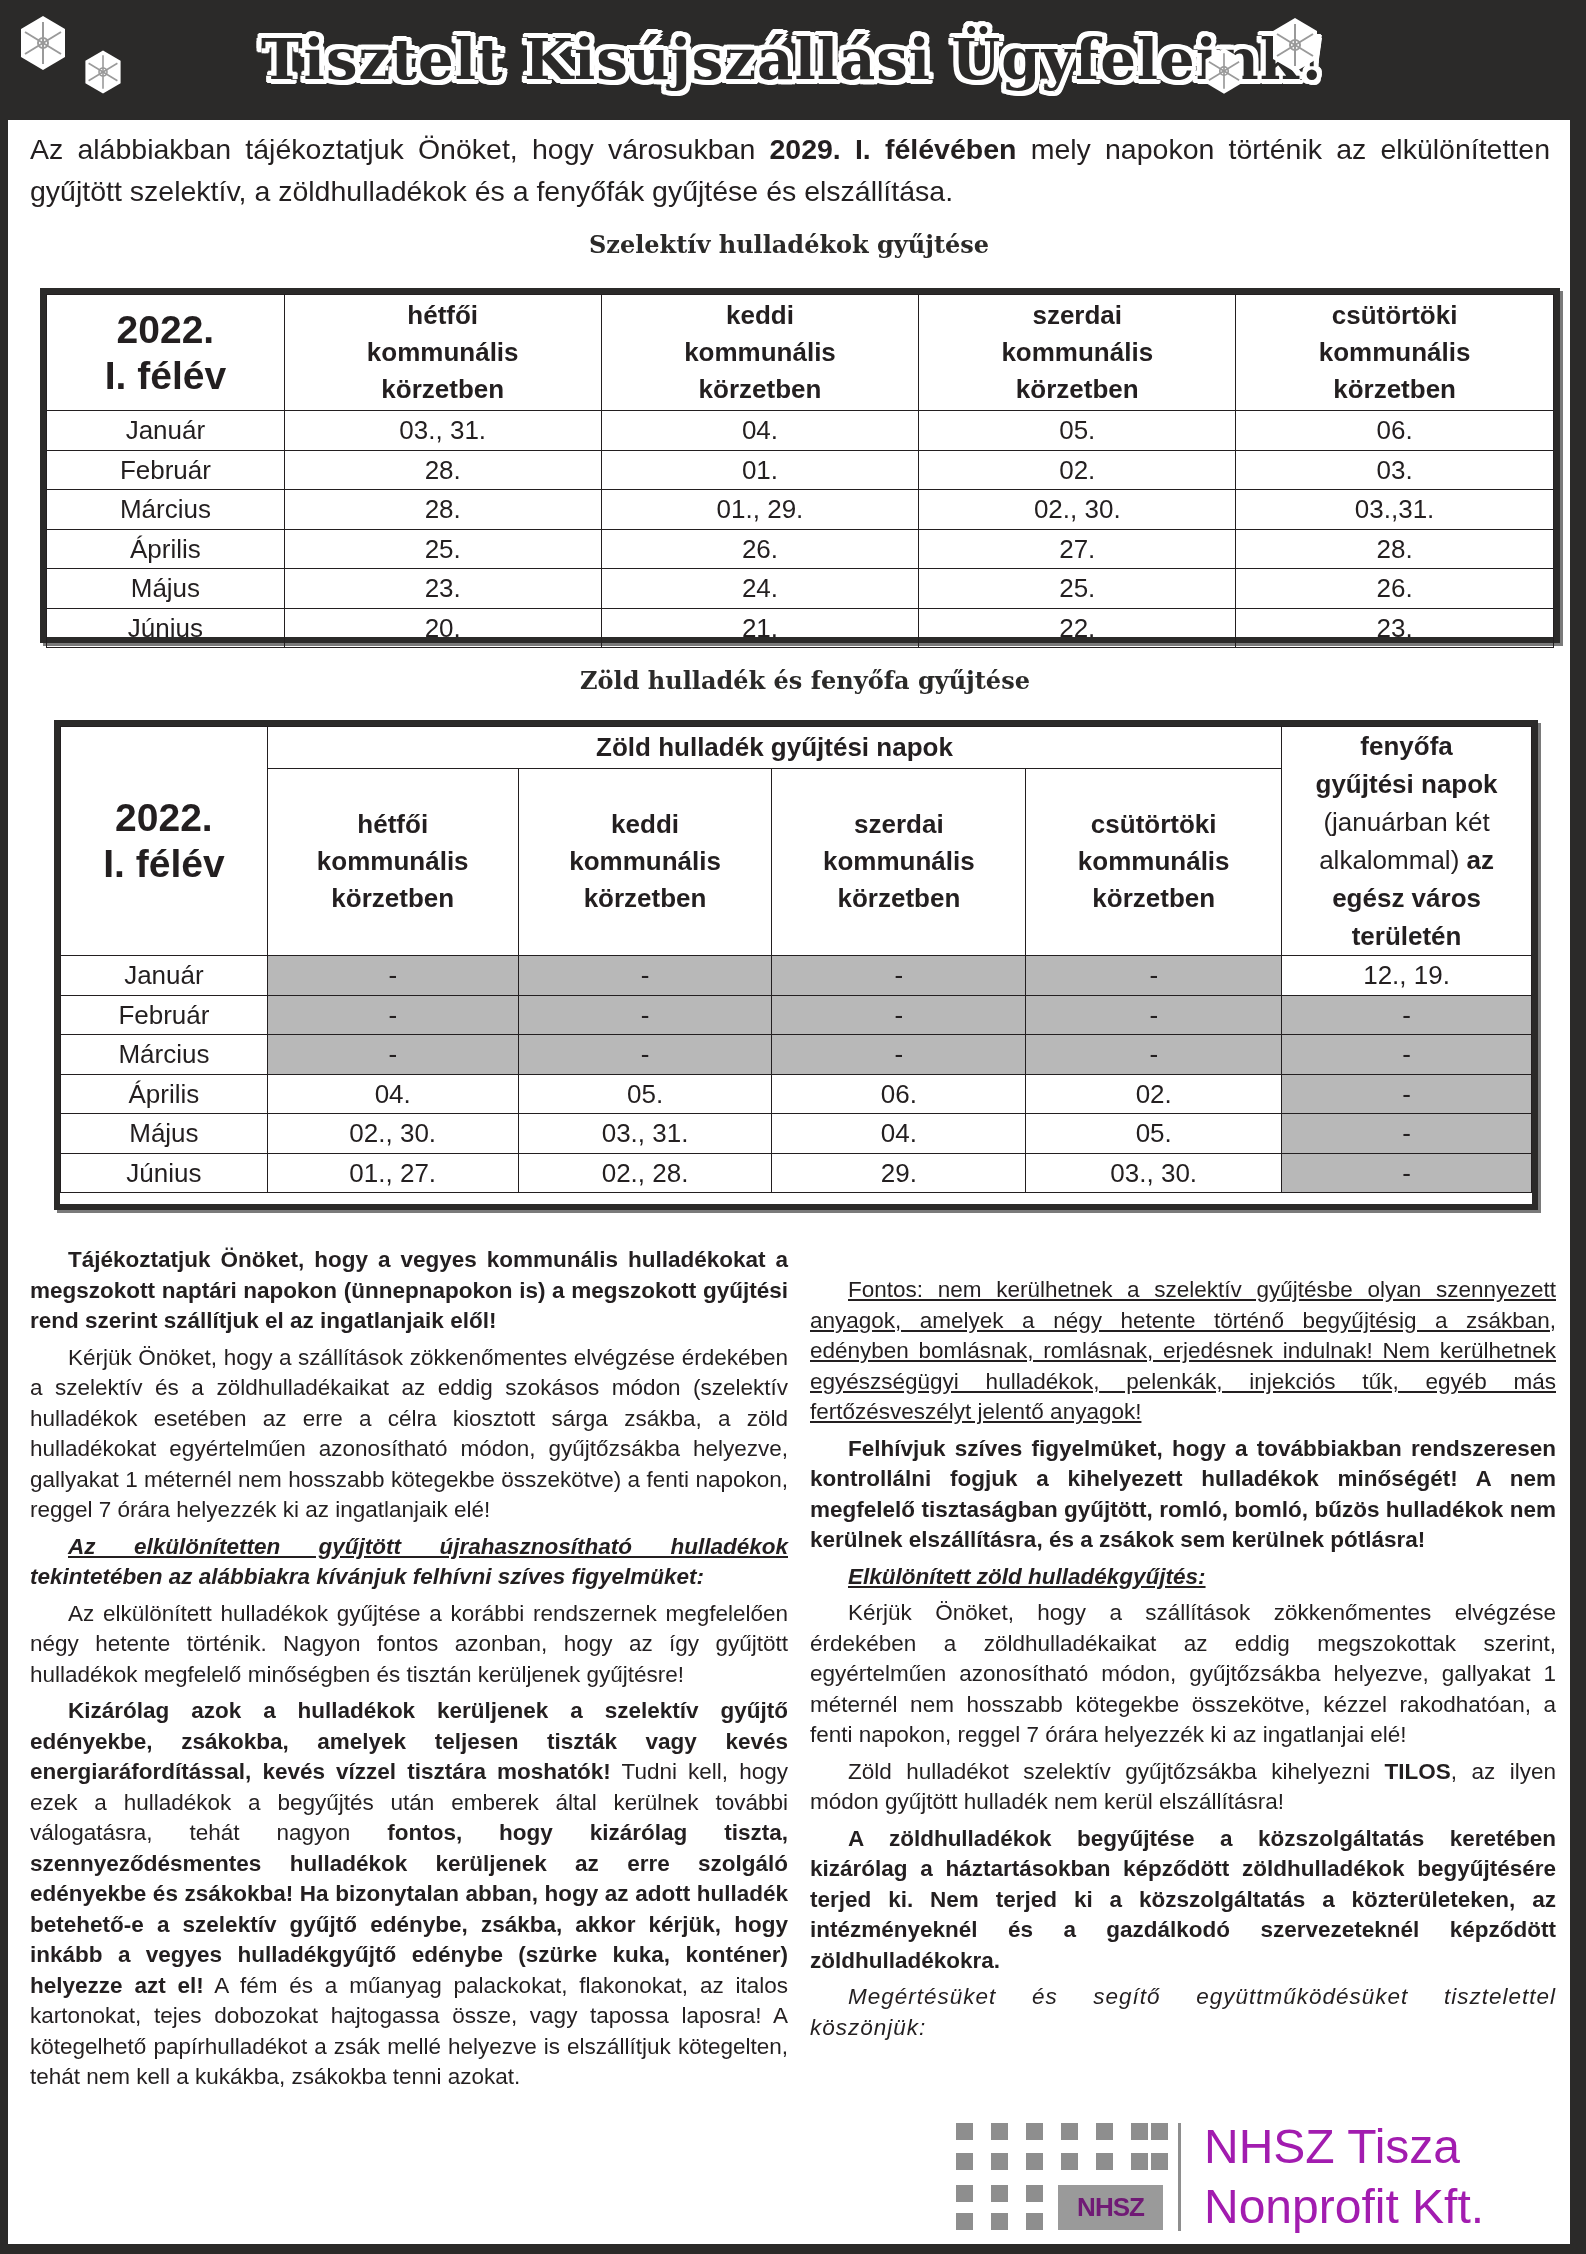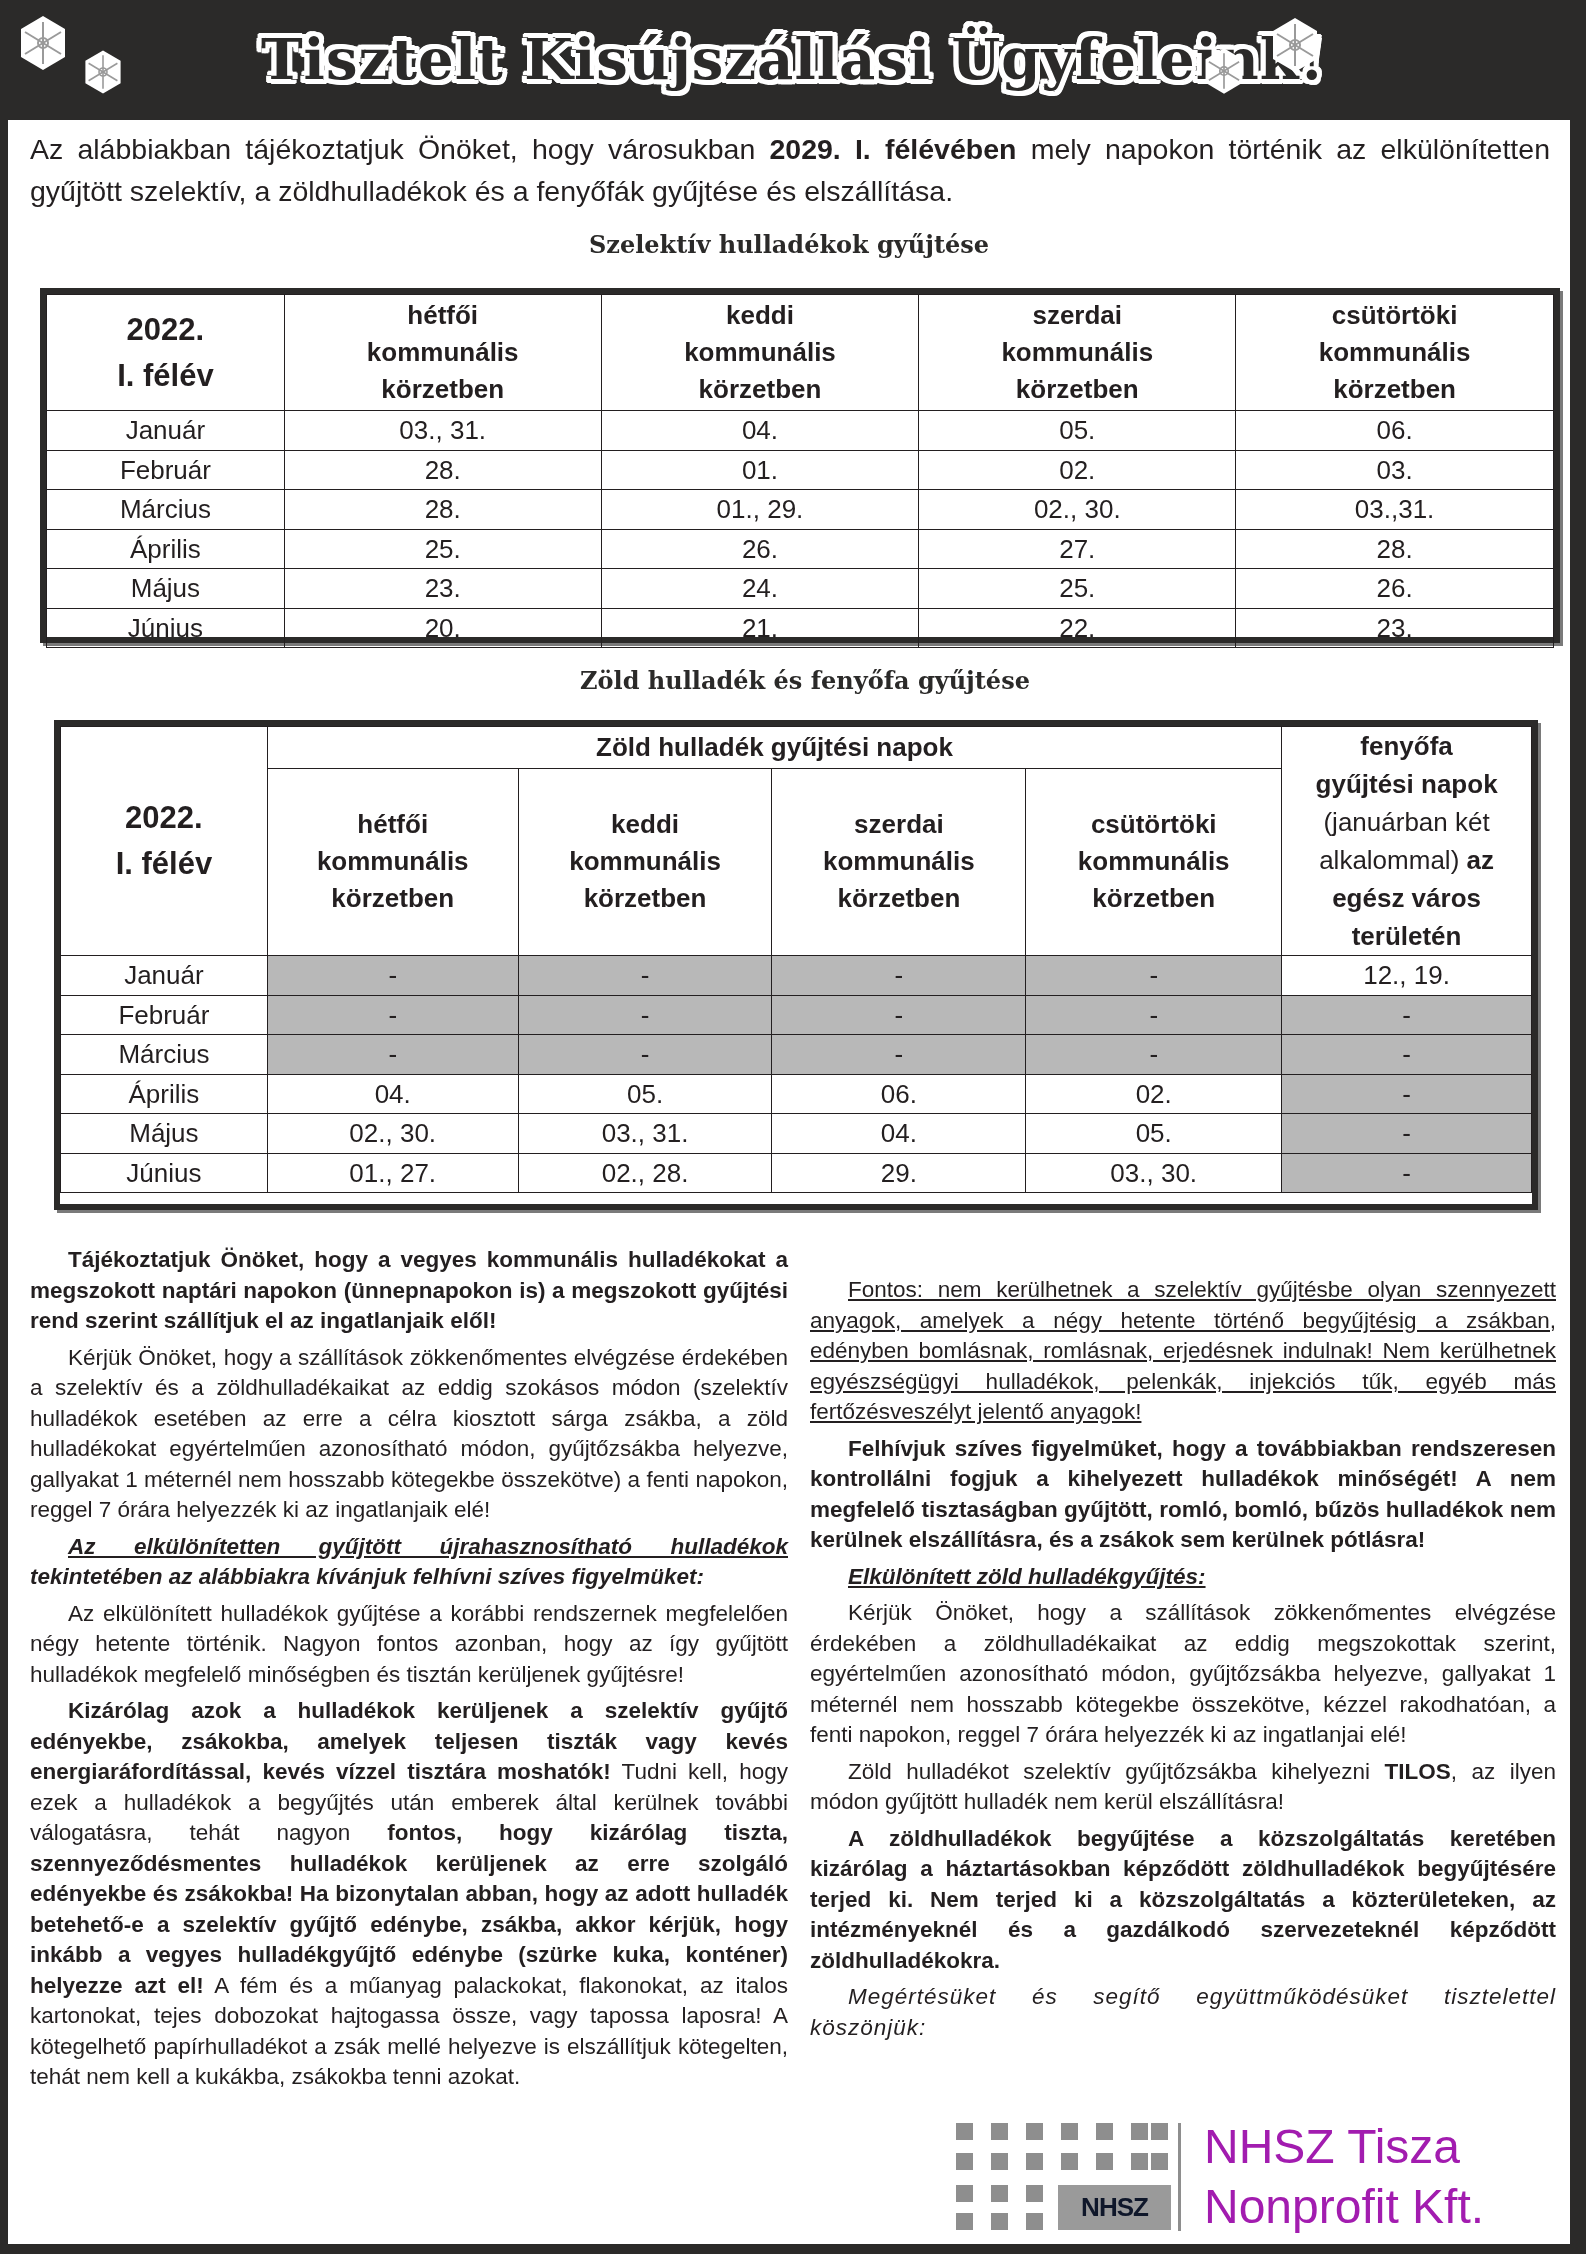--- a/index.html
+++ b/index.html
@@ -22,35 +22,35 @@
   .sheet { position: absolute; left: 8px; top: 120px; width: 1562px; height: 2124px; background: #fff; }
 
   .intro { position: absolute; left: 22px; top: 8px; width: 1520px; font-size: 28.5px; line-height: 42px; text-align: justify; color: #231f20; }
   .intro b { font-weight: bold; }
 
   .section-title { position: absolute; font-family: "DejaVu Serif", serif; font-weight: bold; font-size: 24px; color: #2b2a29; text-align: center; white-space: nowrap; }
 
   table.sched { position: absolute; border-collapse: collapse; font-size: 26px; color: #231f20; }
   table.sched td, table.sched th { border: 1.5px solid #231f20; text-align: center; vertical-align: middle; padding: 0 4px; }
   table.sched th { font-weight: bold; line-height: 37px; }
-  table.sched .period { font-weight: bold; font-size: 31px; line-height: 46px; }
+  table.sched .period { font-weight: bold; font-size: 39px; line-height: 46px; }
   table.sched td { line-height: 36px; height: 39.5px; }
   table.sched .grey { background: #b8b8b8; }
   .tbl-wrap { position: absolute; border: 6px solid #2b2a29; box-shadow: 3px 3px 0 #7a7a7a; }
 
   .col { position: absolute; font-size: 22.5px; line-height: 30.5px; text-align: justify; color: #231f20; }
   .col p { text-indent: 38px; margin-bottom: 6px; }
   .col .u { text-decoration: underline; }
   .col .bi { font-weight: bold; font-style: italic; }
   .col .it { font-style: italic; letter-spacing: 1px; }
 
   .logo { position: absolute; left: 948px; top: 2003px; width: 610px; height: 110px; }
   .logo-grid { position: absolute; left: 0; top: 0; width: 210px; height: 110px; }
   .sq { position: absolute; width: 17px; height: 17px; background: #8e8e8e; }
-  .logo-badge { position: absolute; left: 102px; top: 62px; width: 113px; height: 45px; background: #9a9a9a; color: #0f172a; font-weight: bold; font-size: 26px; display: flex; align-items: center; justify-content: center; letter-spacing: -1px; }
+  .logo-badge { position: absolute; left: 102px; top: 62px; width: 105px; height: 45px; background: #9a9a9a; color: #701a75; font-weight: bold; font-size: 26px; display: flex; align-items: center; justify-content: center; letter-spacing: -1px; }
   .logo-bar { position: absolute; left: 222px; top: 0; width: 3px; height: 108px; background: #8e8e8e; }
   .logo-text { position: absolute; left: 248px; top: -6px; font-size: 48px; line-height: 60px; color: #a21caf; white-space: nowrap; }
 </style>
 </head>
 <body>
 
 <div class="frame">
 
   <div class="header">
     <div class="flake" style="left:18px; top:14px;">

